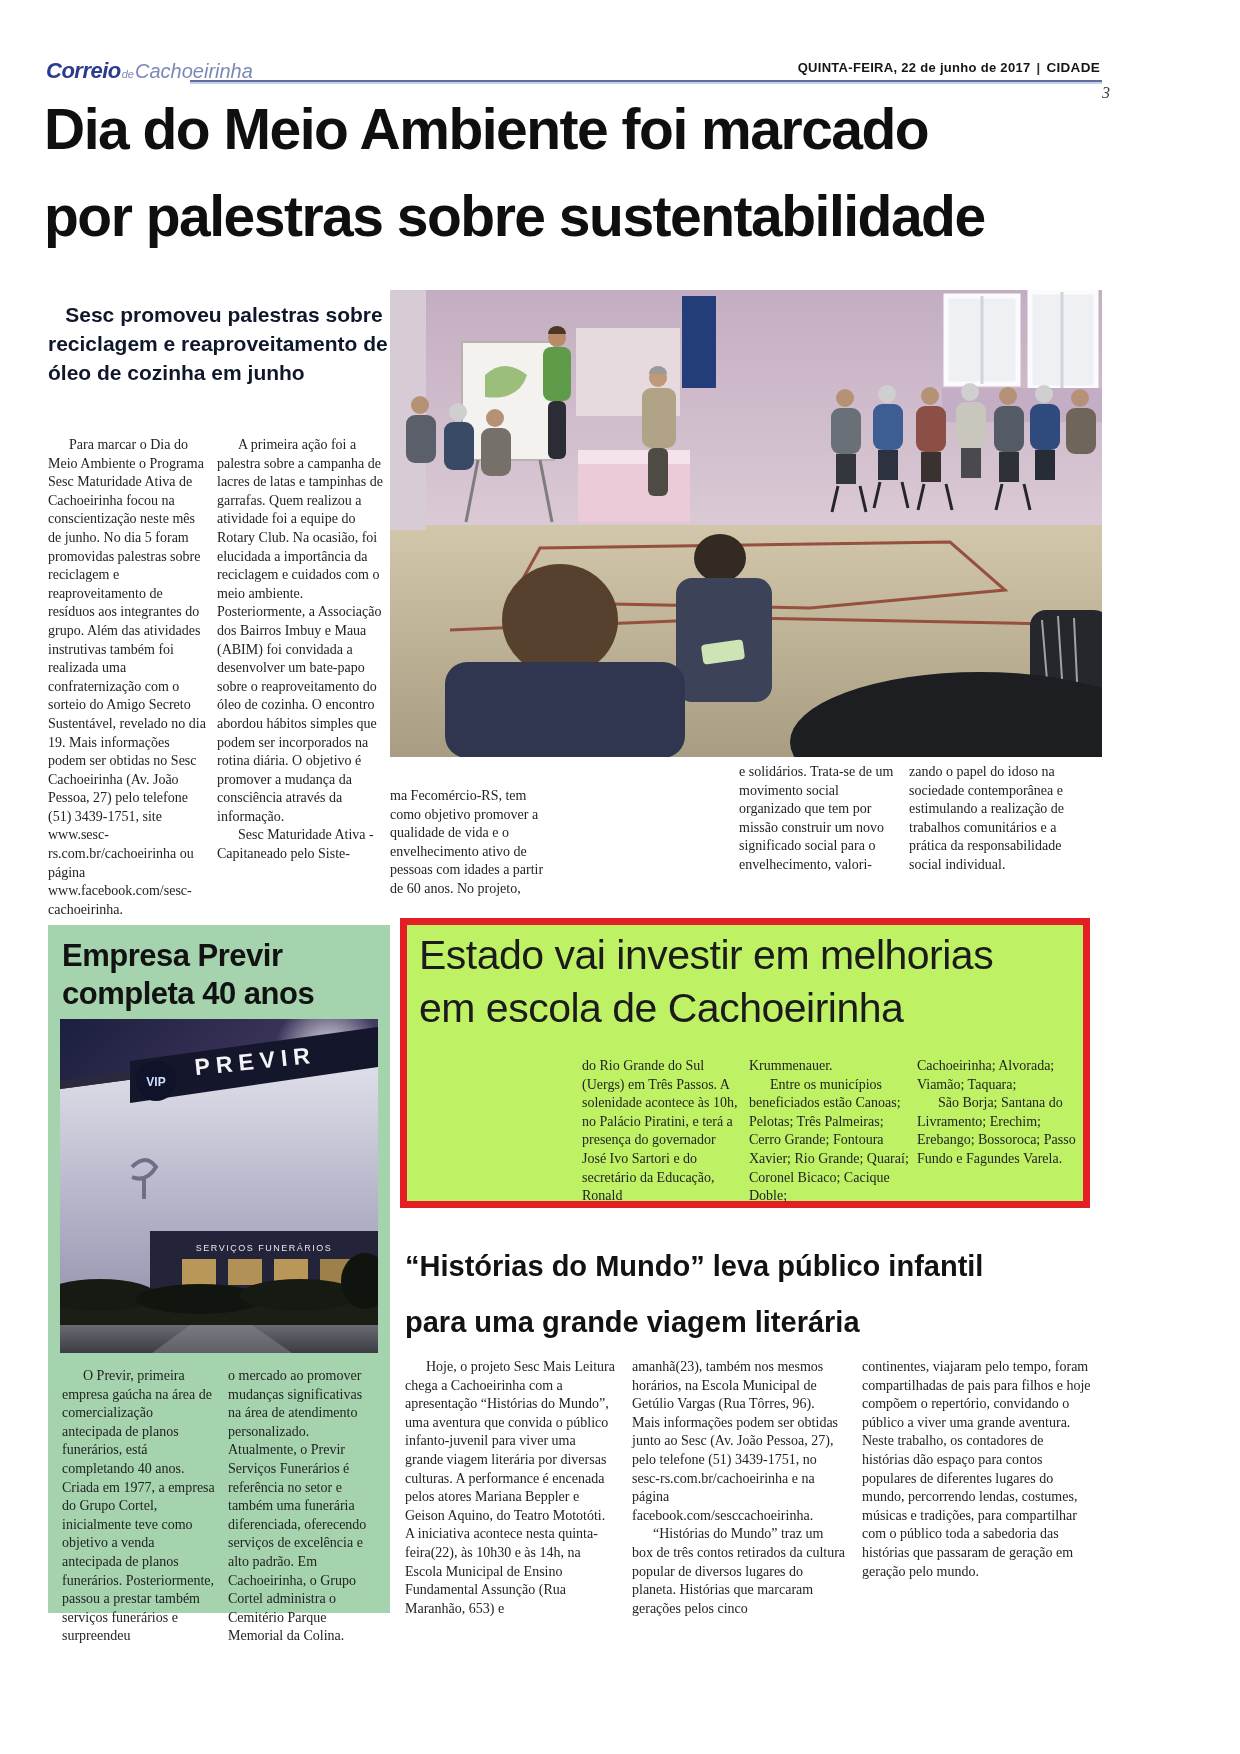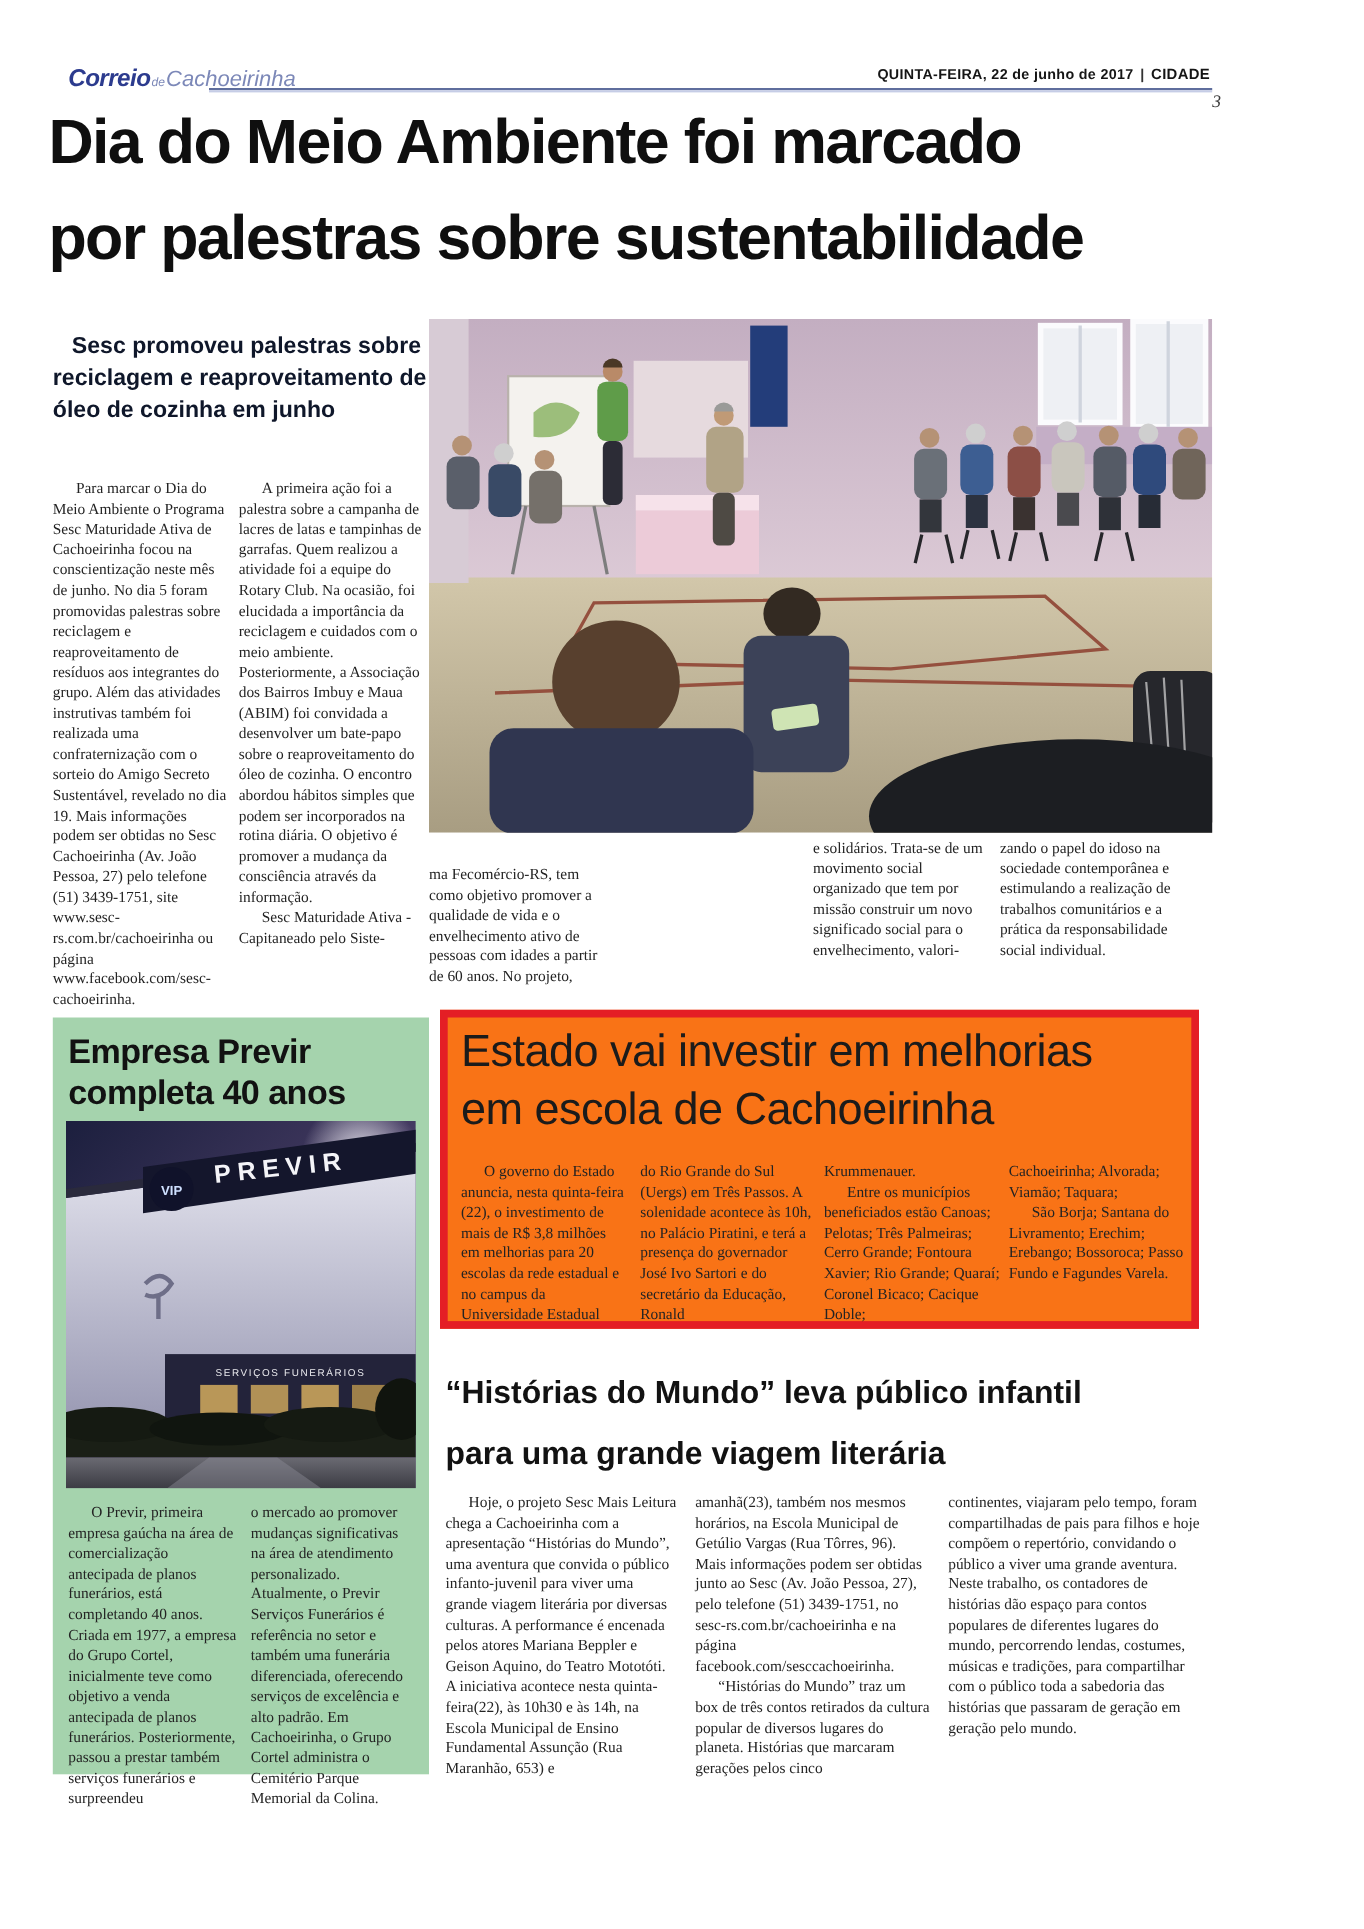--- a/index.html
+++ b/index.html
@@ -2,21 +2,21 @@
 <html lang="pt"><head>
 <meta charset="utf-8">
 <style>
   html,body{margin:0;padding:0;background:#ffffff;}
   .page{position:relative;width:1240px;height:1754px;background:#fff;overflow:hidden;
         font-family:"Liberation Serif",serif;color:#1a1a1a;}
   .abs{position:absolute;}
 
   
   .brand{left:46px;top:58px;font-family:"Liberation Sans",sans-serif;font-style:italic;white-space:nowrap;}
-  .brand .b1{font-weight:bold;font-size:22px;color:#2c3b8e;letter-spacing:-0.5px;margin-left:16px;}
+  .brand .b1{font-weight:bold;font-size:22px;color:#2c3b8e;letter-spacing:-0.5px;}
   .brand .b2{font-size:11px;color:#7c88b8;margin:0 1px;}
   .brand .b3{font-size:20px;color:#7c88b8;margin-top:25px;}
   .folio{left:700px;top:60px;width:400px;text-align:right;font-family:"Liberation Sans",sans-serif;
          font-size:13px;font-weight:bold;color:#151515;letter-spacing:0.3px;white-space:nowrap;}
   .folio .sep{margin:0 6px;color:#333;}
   .folio .sect{font-size:13.5px;}
   .pagenum{left:1102px;top:84px;font-style:italic;font-size:16px;color:#3d3d3d;}
   .rule{left:190px;top:80px;width:912px;height:0;border-top:2px solid #5f6e9d;border-bottom:2px solid #c6cde6;}
 
   
@@ -43,21 +43,21 @@
 
   
   .greenbox{left:48px;top:925px;width:342px;height:688px;background:#a5d3ad;}
   .green-title{position:absolute;left:14px;top:12px;width:305px;font-family:"Liberation Sans",sans-serif;
       font-weight:bold;font-size:31px;line-height:38px;color:#121212;letter-spacing:-0.5px;}
   .photo2{position:absolute;left:12px;top:94px;width:318px;height:334px;}
   .g-c1{position:absolute;left:14px; top:442px;width:154px;}
   .g-c2{position:absolute;left:180px;top:442px;width:150px;}
 
   
-  .redbox{left:400px;top:918px;width:690px;height:290px;border:7px solid #e41e25;background:#f97316;box-sizing:border-box;}
+  .redbox{left:400px;top:918px;width:690px;height:290px;border:7px solid #e41e25;background:#bef264;box-sizing:border-box;}
   .red-headline{position:absolute;left:12px;top:4px;width:660px;font-family:"Liberation Sans",sans-serif;
       font-weight:400;font-size:41px;line-height:53px;letter-spacing:-0.5px;color:#1b1b1b;}
   .r-c1{position:absolute;left:12px; top:132px;width:152px;}
   .r-c2{position:absolute;left:175px;top:132px;width:158px;}
   .r-c3{position:absolute;left:342px;top:132px;width:160px;}
   .r-c4{position:absolute;left:510px;top:132px;width:162px;}
 
   
   .hist-headline{left:405px;top:1238px;width:700px;font-family:"Liberation Sans",sans-serif;font-weight:bold;
       font-size:29px;line-height:56px;color:#121212;}
@@ -288,23 +288,20 @@
     <div class="bodycol cont g-c2">
         <p>o mercado ao promover mudanças significativas na área de atendimento personalizado. Atualmente, o Previr Serviços Funerários é referência no setor e também uma funerária diferenciada, oferecendo serviços de excelência e alto padrão. Em Cachoeirinha, o Grupo Cortel administra o Cemitério Parque Memorial da Colina.</p>
       </div>
   </section>
 
   <section class="abs redbox">
     <div class="red-headline lines">
         <p>Estado vai investir em melhorias</p>
         <p>em escola de Cachoeirinha</p>
       </div>
-    <div class="bodycol r-c1">
-        <p>O governo do Estado anuncia, nesta quinta-feira (22), o investimento de mais de R$ 3,8 milhões em melhorias para 20 escolas da rede estadual e no campus da Universidade Estadual</p>
-      </div>
     <div class="bodycol cont r-c2">
         <p>do Rio Grande do Sul (Uergs) em Três Passos. A solenidade acontece às 10h, no Palácio Piratini, e terá a presença do governador José Ivo Sartori e do secretário da Educação, Ronald</p>
       </div>
     <div class="bodycol cont r-c3">
         <p>Krummenauer.</p>
         <p>Entre os municípios beneficiados estão Canoas; Pelotas; Três Palmeiras; Cerro Grande; Fontoura Xavier; Rio Grande; Quaraí; Coronel Bicaco; Cacique Doble;</p>
       </div>
     <div class="bodycol cont r-c4">
         <p>Cachoeirinha; Alvorada; Viamão; Taquara;</p>
         <p>São Borja; Santana do Livramento; Erechim; Erebango; Bossoroca; Passo Fundo e Fagundes Varela.</p>

